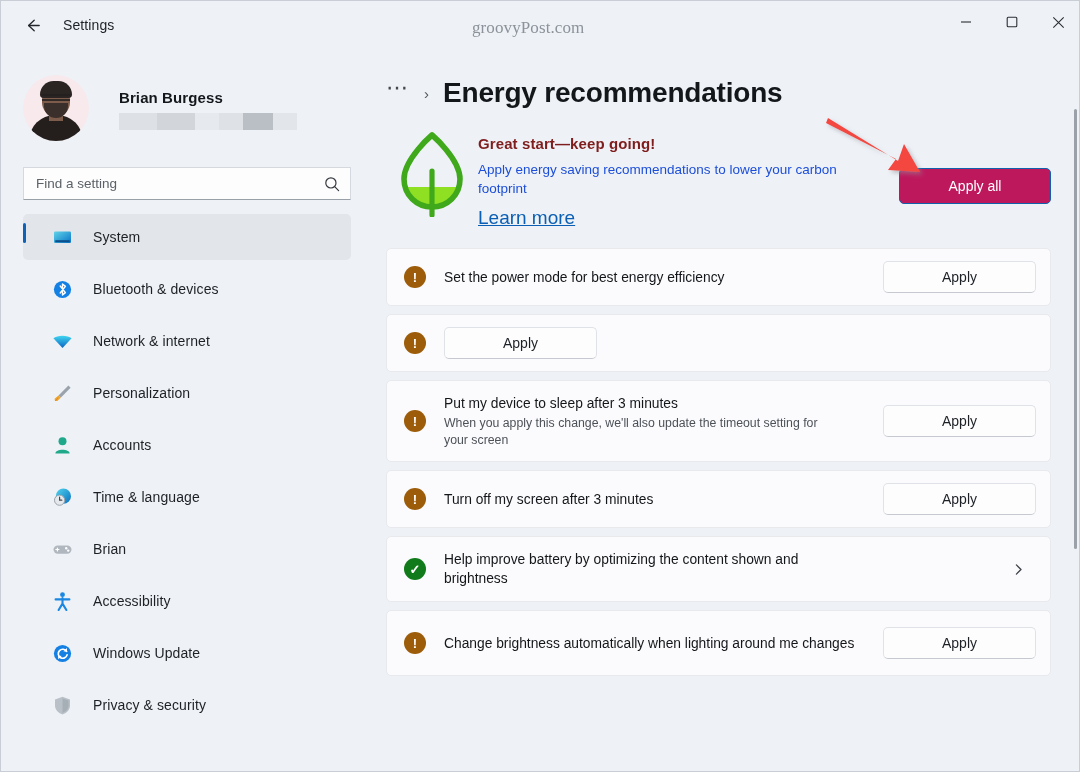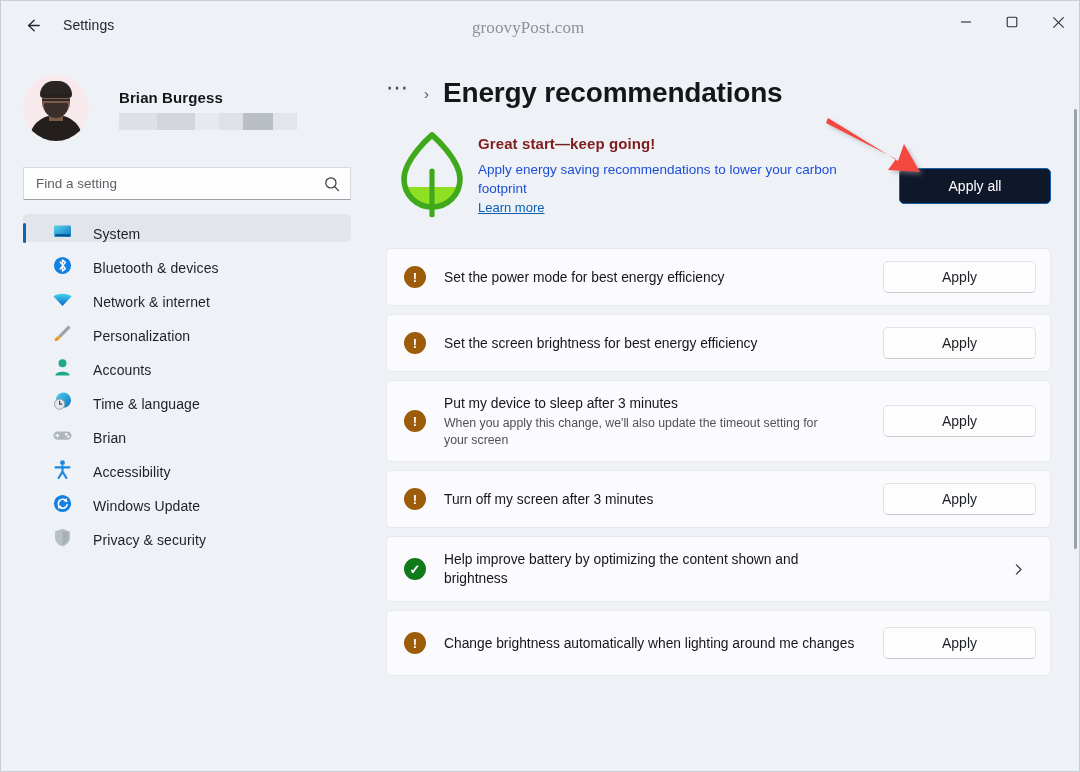--- a/index.html
+++ b/index.html
@@ -172,25 +172,25 @@
     font-family: "Liberation Sans", sans-serif;
     font-size: 13.5px;
     color: #31353a;
   }
   .search-wrap input::placeholder { color: #5b6167; }
   .search-icon { color: #35393e; display: flex; }
 
   .nav { margin-top: 14px; padding: 0 16px 0 16px; }
   .nav-item {
     position: relative;
-    height: 28px;
+    height: 46px;
     margin: 0 0 6px 6px;
     border-radius: 5px;
     display: flex;
-    align-items: flex-end;
+    align-items: center;
     padding-left: 28px;
   }
   .nav-item.selected { background: #e2e5e9; }
   .nav-item.selected::before {
     content: "";
     position: absolute;
     left: 0; top: 9px;
     width: 3px; height: 20px;
     border-radius: 2px;
     background: #0f63b7;
@@ -262,30 +262,31 @@
     letter-spacing: .1px;
   }
   .hero-sub {
     margin-top: 8px;
     font-size: 13.5px;
     color: #1d4ed8;
     line-height: 19px;
     max-width: 360px;
   }
   .hero-link {
-    font-size: 13px;
+    margin-top: 9px;
+    font-size: 19px;
     color: #0a5fb4;
     display: inline-block;
   }
   .applyall {
     flex: 0 0 152px;
     width: 152px;
     height: 36px;
     margin-top: 43px;
-    background: #0f172a;
+    background: #be185d;
     border: 1px solid #1160ab;
     border-radius: 5px;
     color: #ffffff;
     font-family: "Liberation Sans", sans-serif;
     font-size: 14px;
     display: flex;
     align-items: center;
     justify-content: center;
   }
 
@@ -619,23 +620,20 @@
           </span>
           <div class="card-body">
             <div class="card-title">Set the power mode for best energy efficiency</div>
           </div>
           <div class="card-btn">Apply</div>
         </div>
         <div class="card">
           <span class="card-ico">
             <span class="badge warn">!</span>
           </span>
-          <div class="card-body">
-            <div class="card-title">Set the screen brightness for best energy efficiency</div>
-          </div>
           <div class="card-btn">Apply</div>
         </div>
         <div class="card tall">
           <span class="card-ico">
             <span class="badge warn">!</span>
           </span>
           <div class="card-body">
             <div class="card-title">Put my device to sleep after 3 minutes</div>
             <div class="card-desc">When you apply this change, we'll also update the timeout setting for your screen</div>
           </div>

